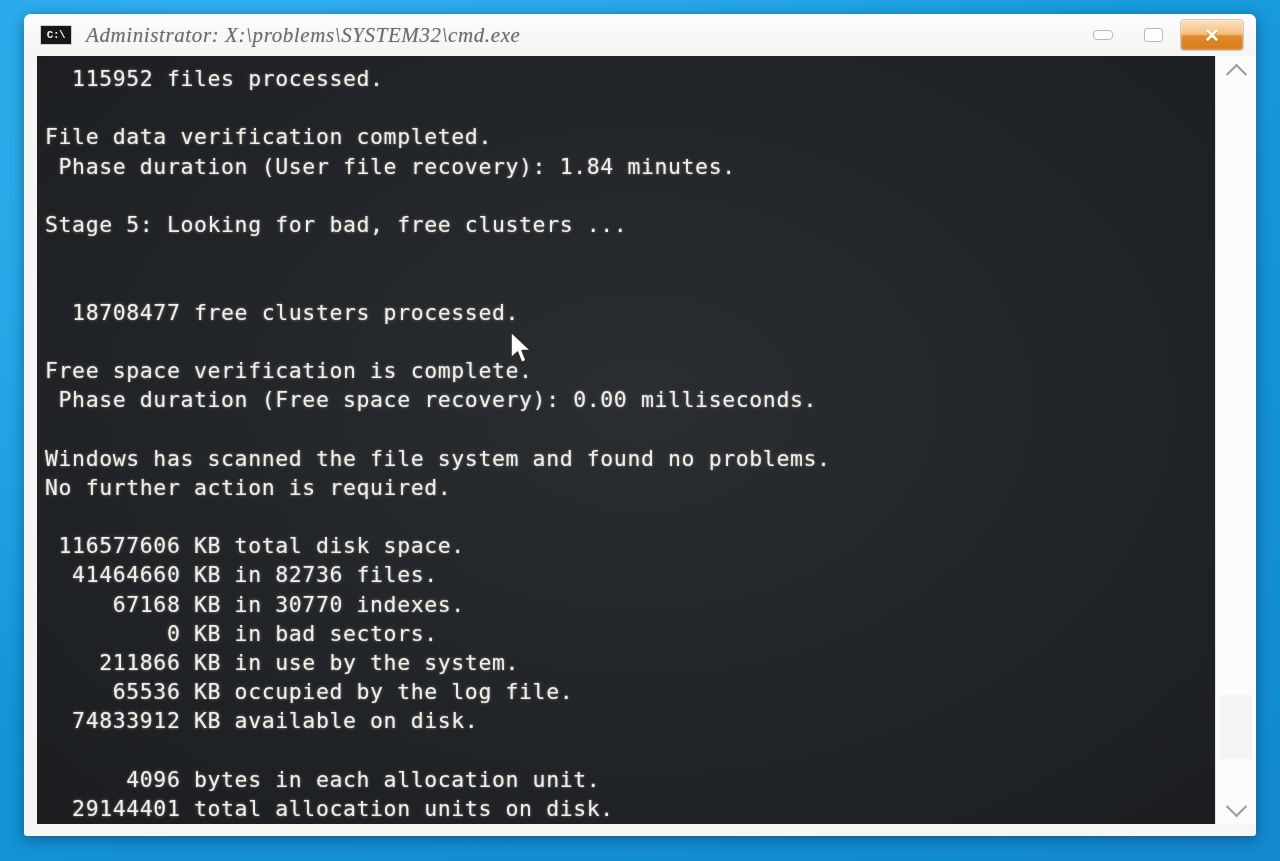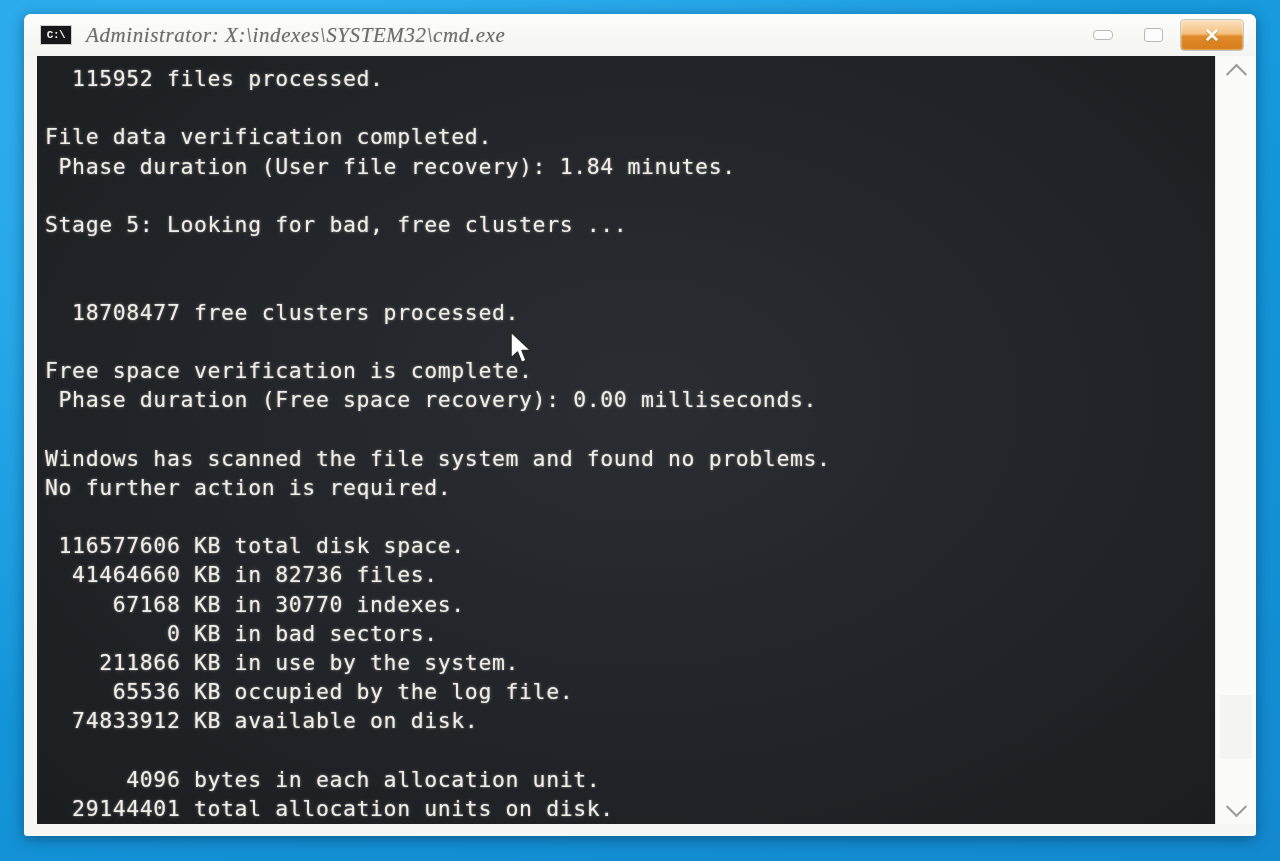--- a/index.html
+++ b/index.html
@@ -208,21 +208,21 @@
 </style>
 </head>
 <body>
 
 <div id="screen">
 
   <div id="cmd-window">
 
     <div id="titlebar">
       <div id="cmd-icon">C:\</div>
-      <div id="title-text">Administrator: X:\indexes\SYSTEM32\cmd.exe</div>
+      <div id="title-text">Administrator: X:\problems\SYSTEM32\cmd.exe</div>
 
       <div class="win-btns">
         <div class="win-btn">
           <div class="glyph-min"></div>
         </div>
         <div class="win-btn">
           <div class="glyph-max"></div>
         </div>
         <div id="close-btn">✕</div>
       </div>

